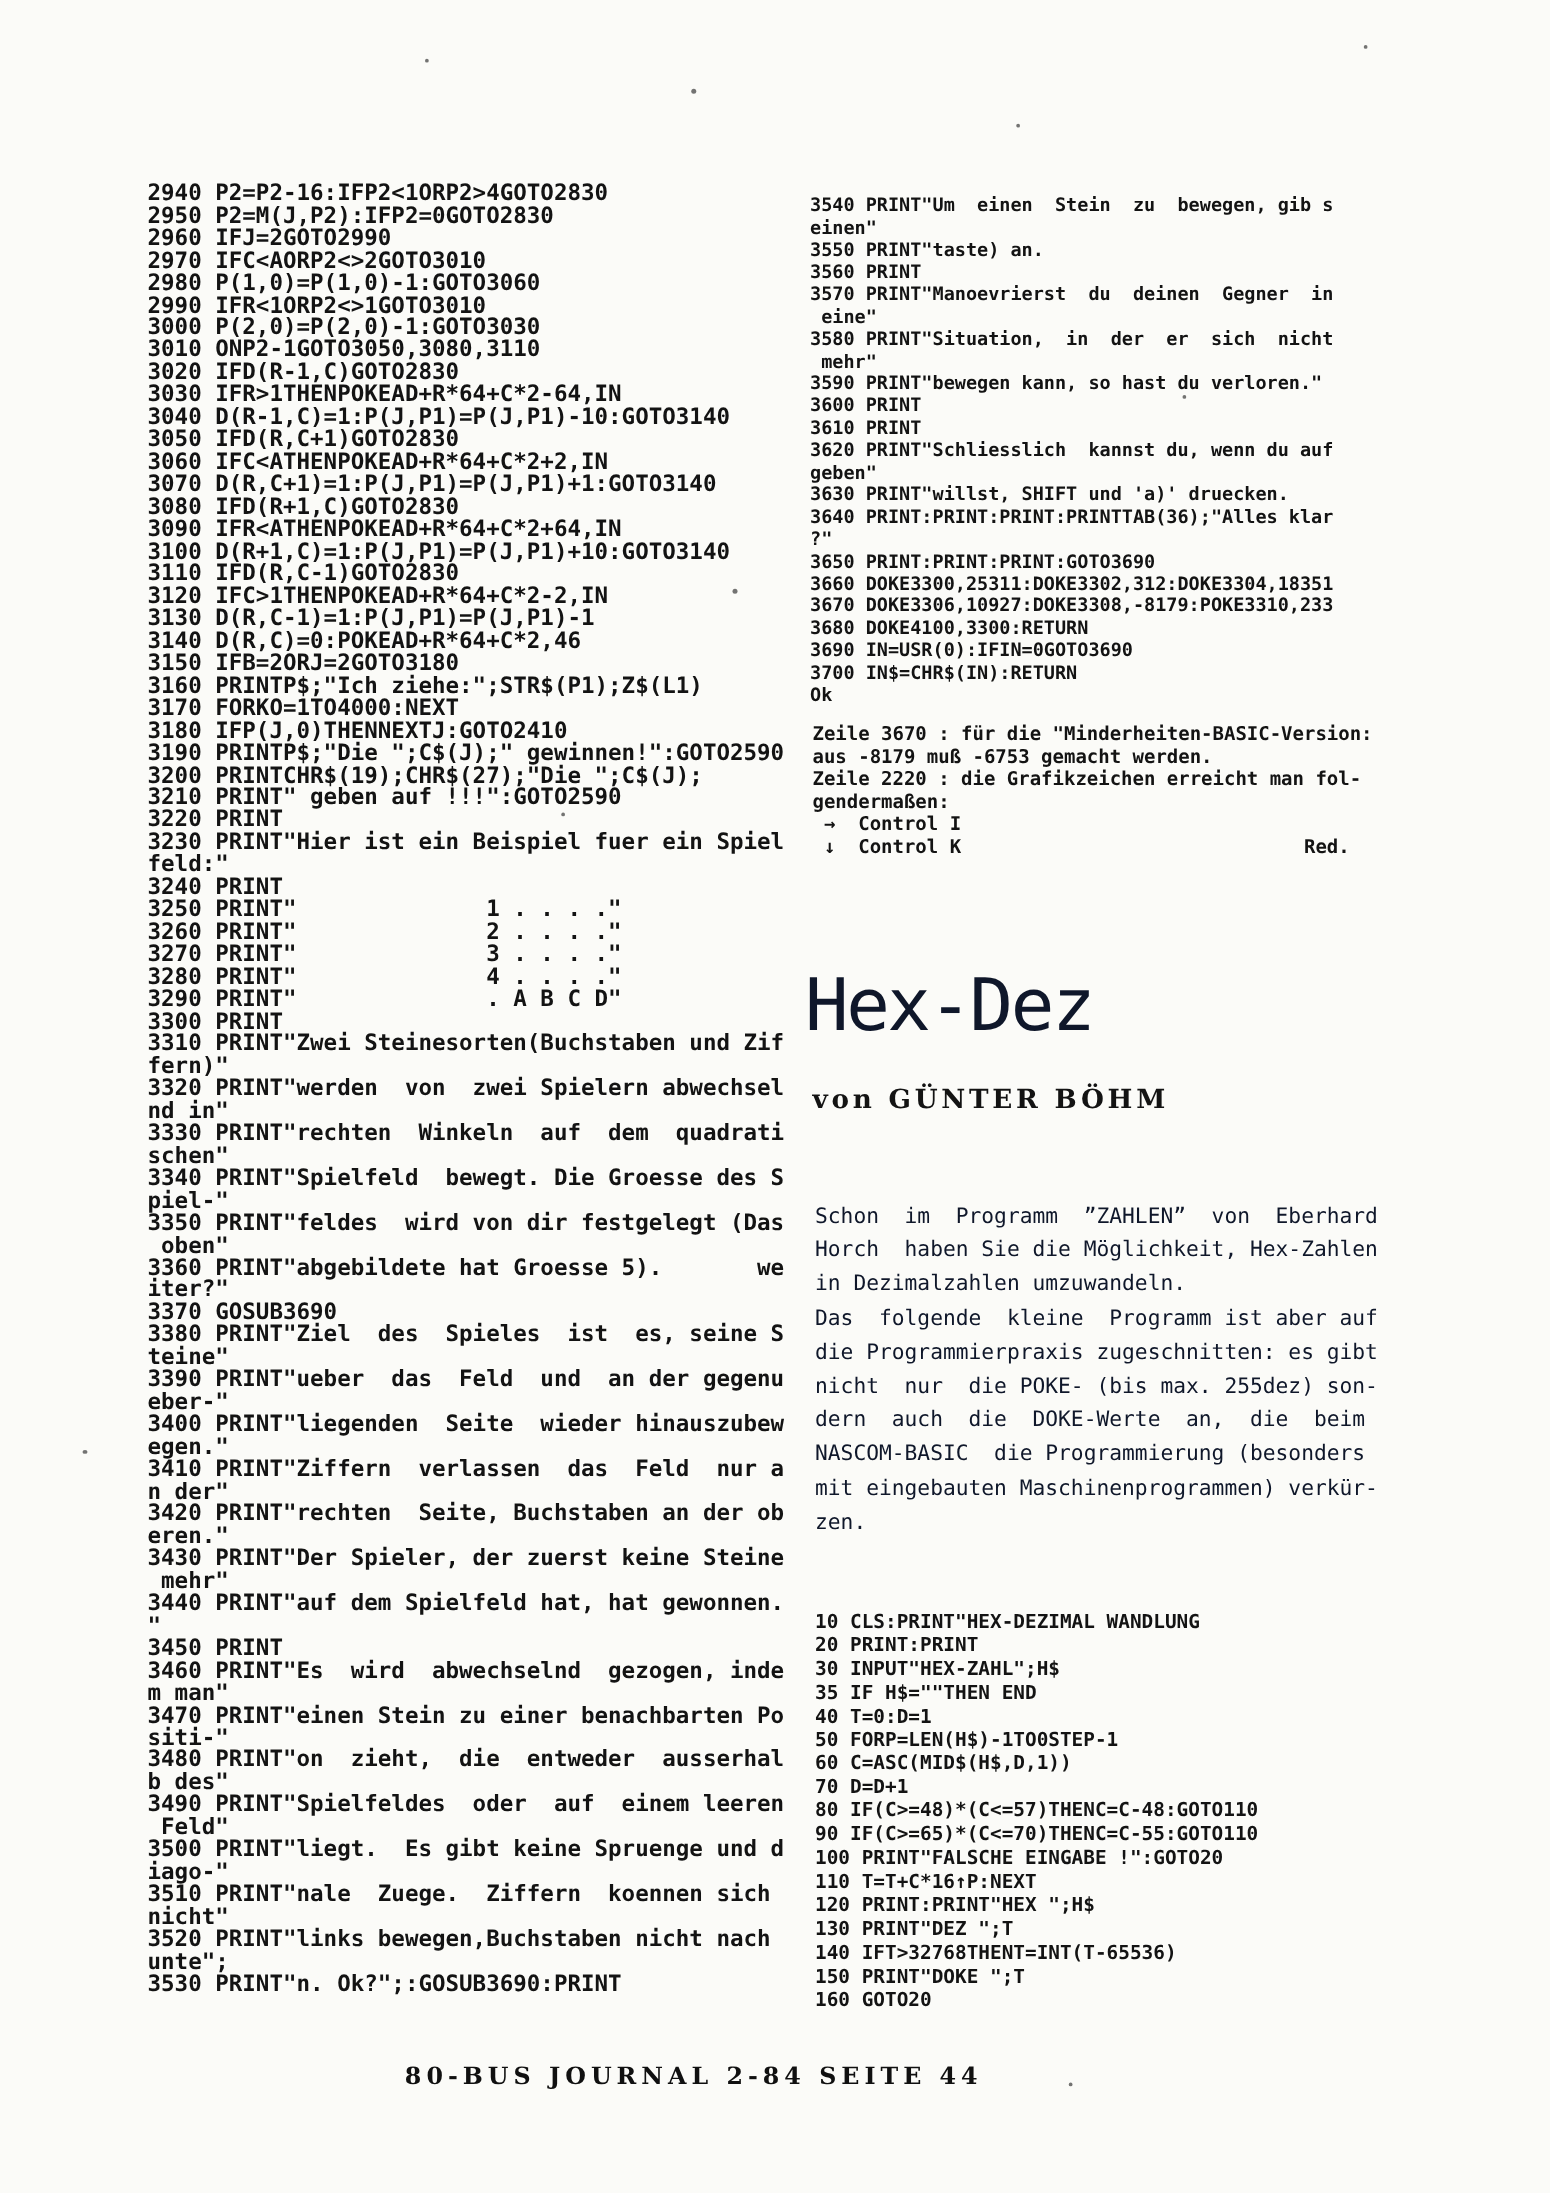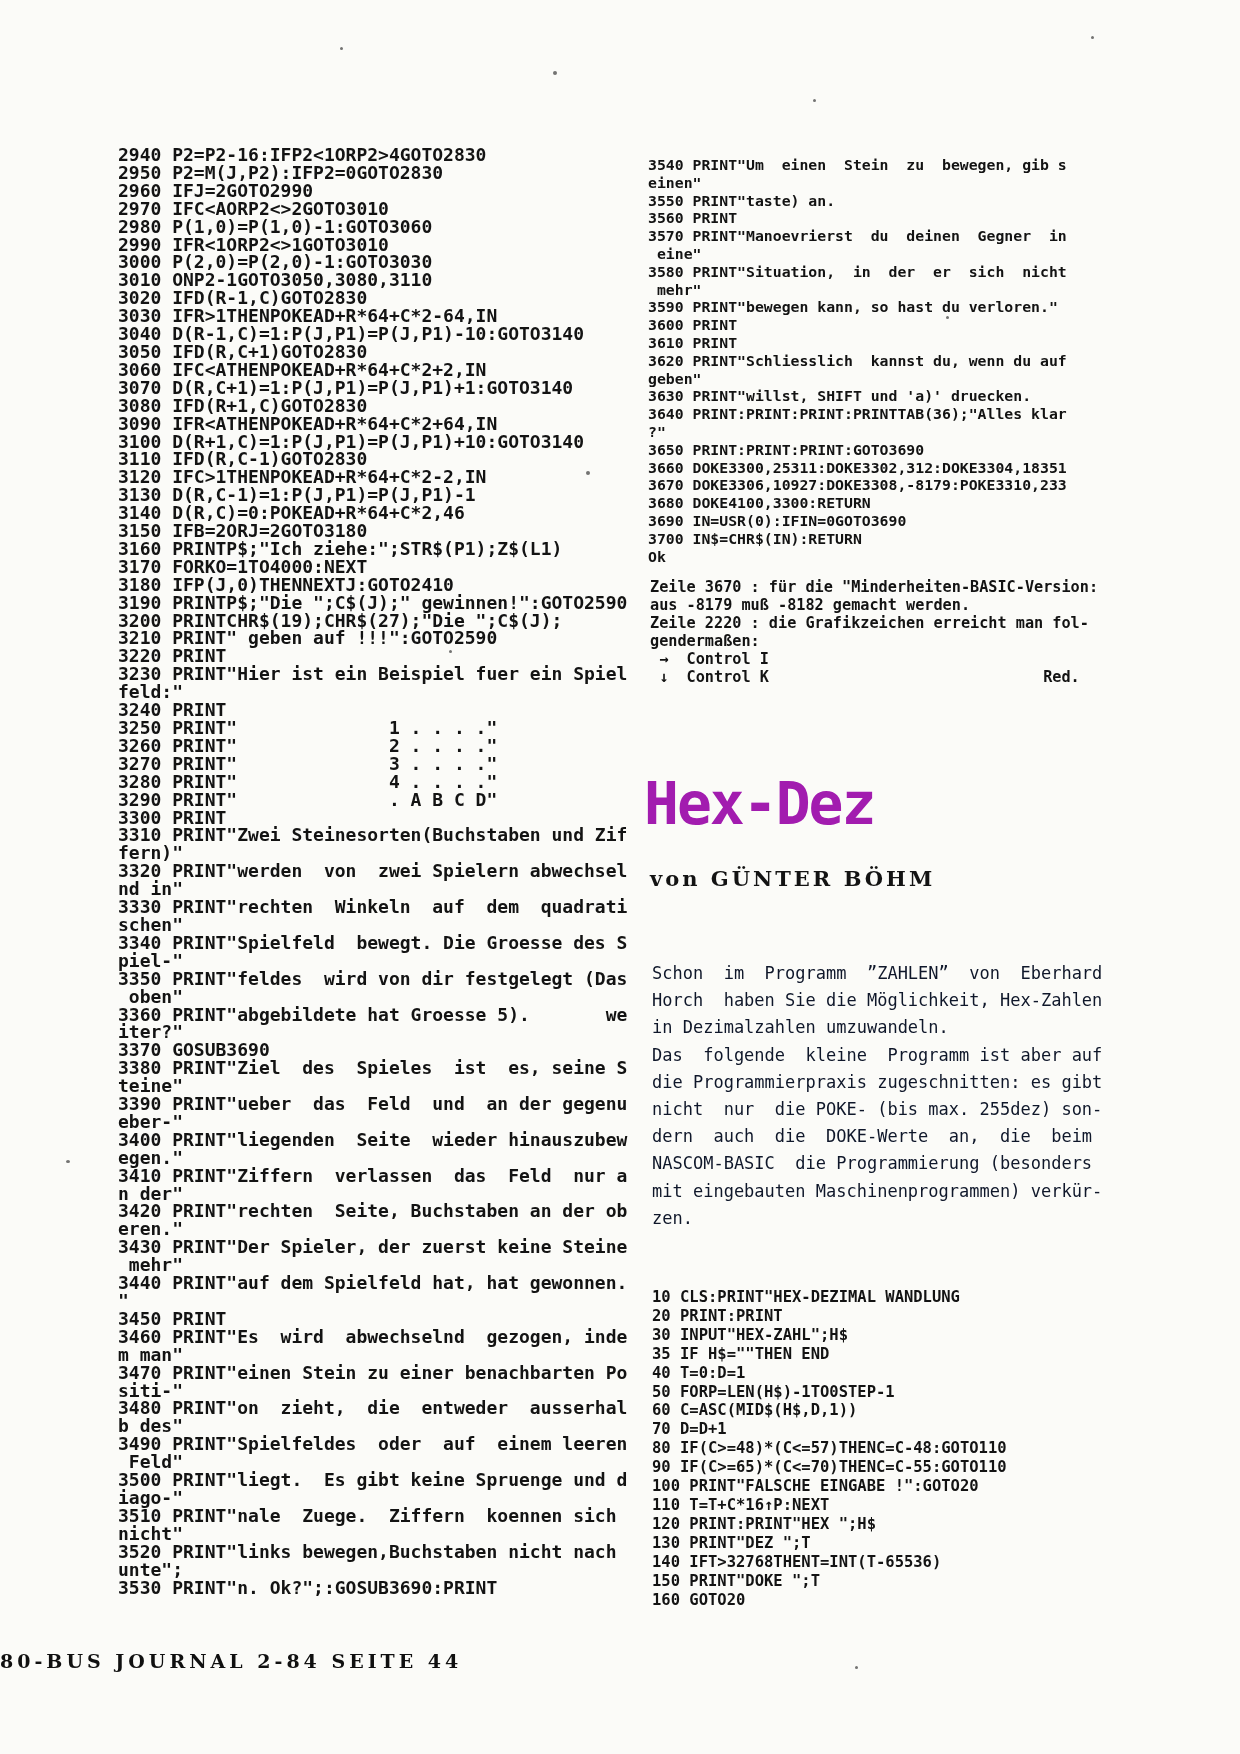--- a/index.html
+++ b/index.html
@@ -17,39 +17,39 @@
     font-weight:bold;
     color:#131313;
   }
   .listing-left{left:118px;top:146px;font-size:18px;line-height:17.9px;}
   .listing-right{left:648px;top:156px;font-size:14.8px;line-height:17.8px;}
   .notes{left:650px;top:578px;font-size:15.2px;line-height:18px;font-weight:bold;}
   
   .article-title{
     position:absolute;left:644px;top:770px;
     font-family:"DejaVu Sans Mono",monospace;
-    font-weight:bold;font-size:58px;letter-spacing:-2px;
-    color:#a21caf;
+    font-weight:normal;font-size:58px;letter-spacing:-2px;
+    color:#0f172a;
   }
   .article-byline{
     position:absolute;left:650px;top:866px;
     font-family:"DejaVu Serif",serif;
     font-weight:bold;font-size:21px;letter-spacing:3px;
     color:#131313;
   }
   .article-intro{
     position:absolute;left:652px;top:960px;
     font-size:17px;line-height:27.2px;
     font-family:"DejaVu Sans Mono",monospace;
     font-weight:500;color:#0f172a;
   }
   .listing-hexdez{left:652px;top:1288px;font-size:15.5px;line-height:18.9px;}
   .page-footer{
     position:absolute;left:0;top:1650px;width:1110px;
-    text-align:left;
+    text-align:center;
     font-family:"DejaVu Serif",serif;
     font-weight:bold;font-size:19px;letter-spacing:4px;
     color:#101010;
   }
   
   .speck{position:absolute;background:#2a2a2a;border-radius:50%;opacity:.65;}
 </style>
 </head>
 <body>
 
@@ -153,21 +153,21 @@
 ?"
 3650 PRINT:PRINT:PRINT:GOTO3690
 3660 DOKE3300,25311:DOKE3302,312:DOKE3304,18351
 3670 DOKE3306,10927:DOKE3308,-8179:POKE3310,233
 3680 DOKE4100,3300:RETURN
 3690 IN=USR(0):IFIN=0GOTO3690
 3700 IN$=CHR$(IN):RETURN
 Ok</pre>
 
 <pre class="tw notes">Zeile 3670 : für die "Minderheiten-BASIC-Version:
-aus -8179 muß -8182 gemacht werden.
+aus -8179 muß -6753 gemacht werden.
 Zeile 2220 : die Grafikzeichen erreicht man fol-
 gendermaßen:
  →  Control I
  ↓  Control K                              Red.</pre>
 
 <div class="article-title">Hex-Dez</div>
 
 <div class="article-byline">von GÜNTER BÖHM</div>
 
 <pre class="article-intro">Schon  im  Programm  ”ZAHLEN”  von  Eberhard

